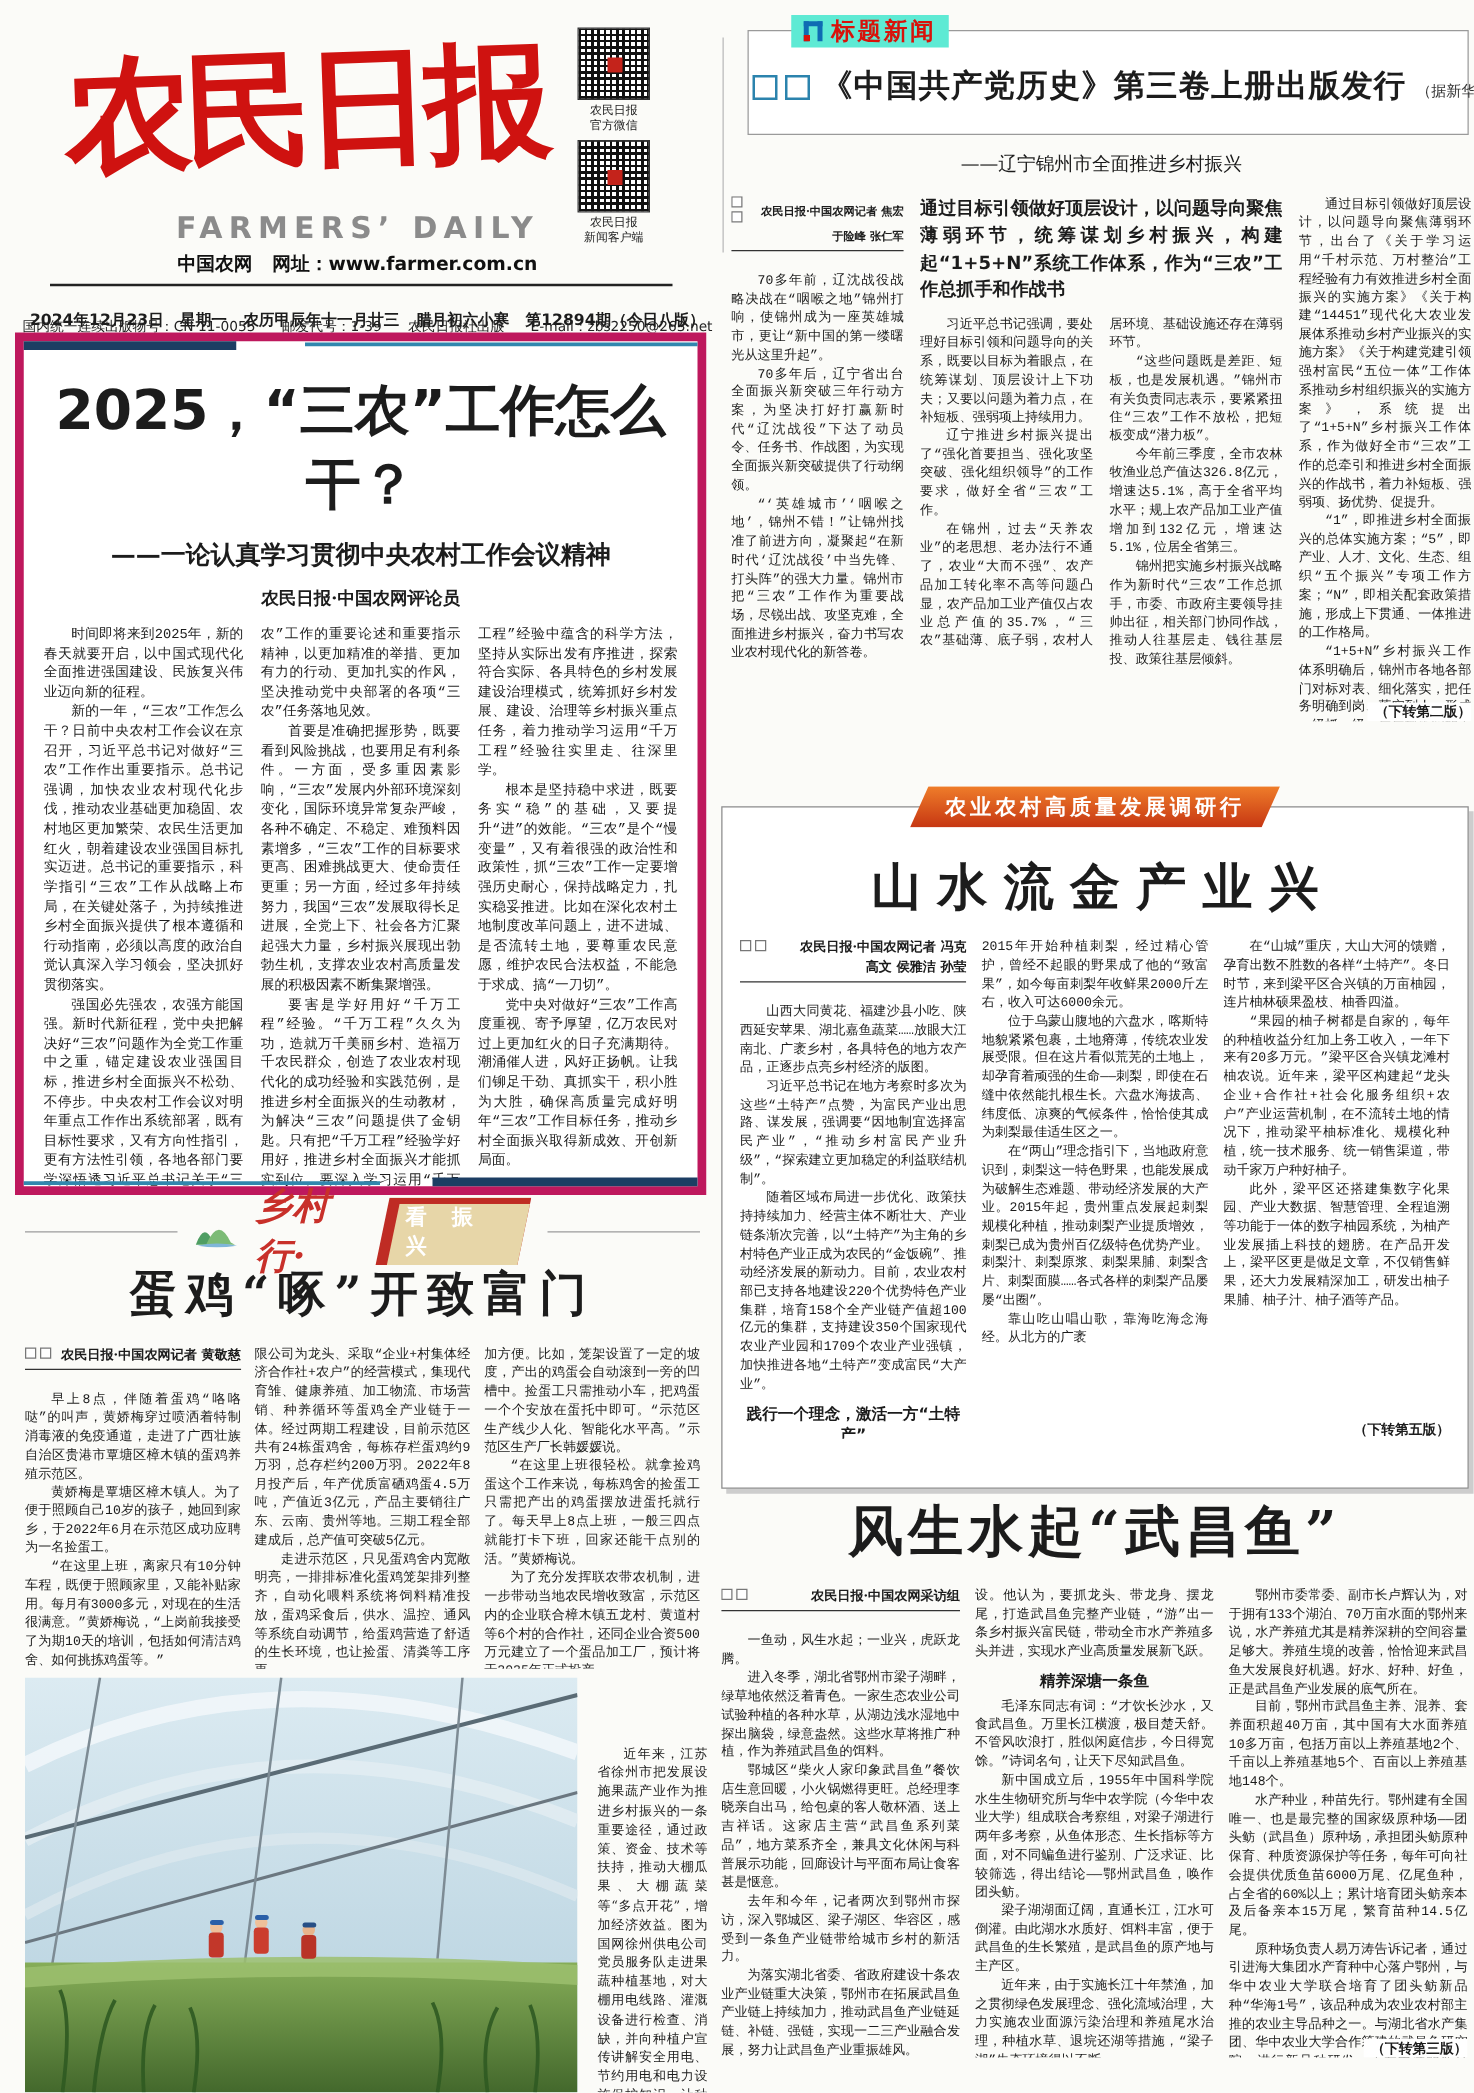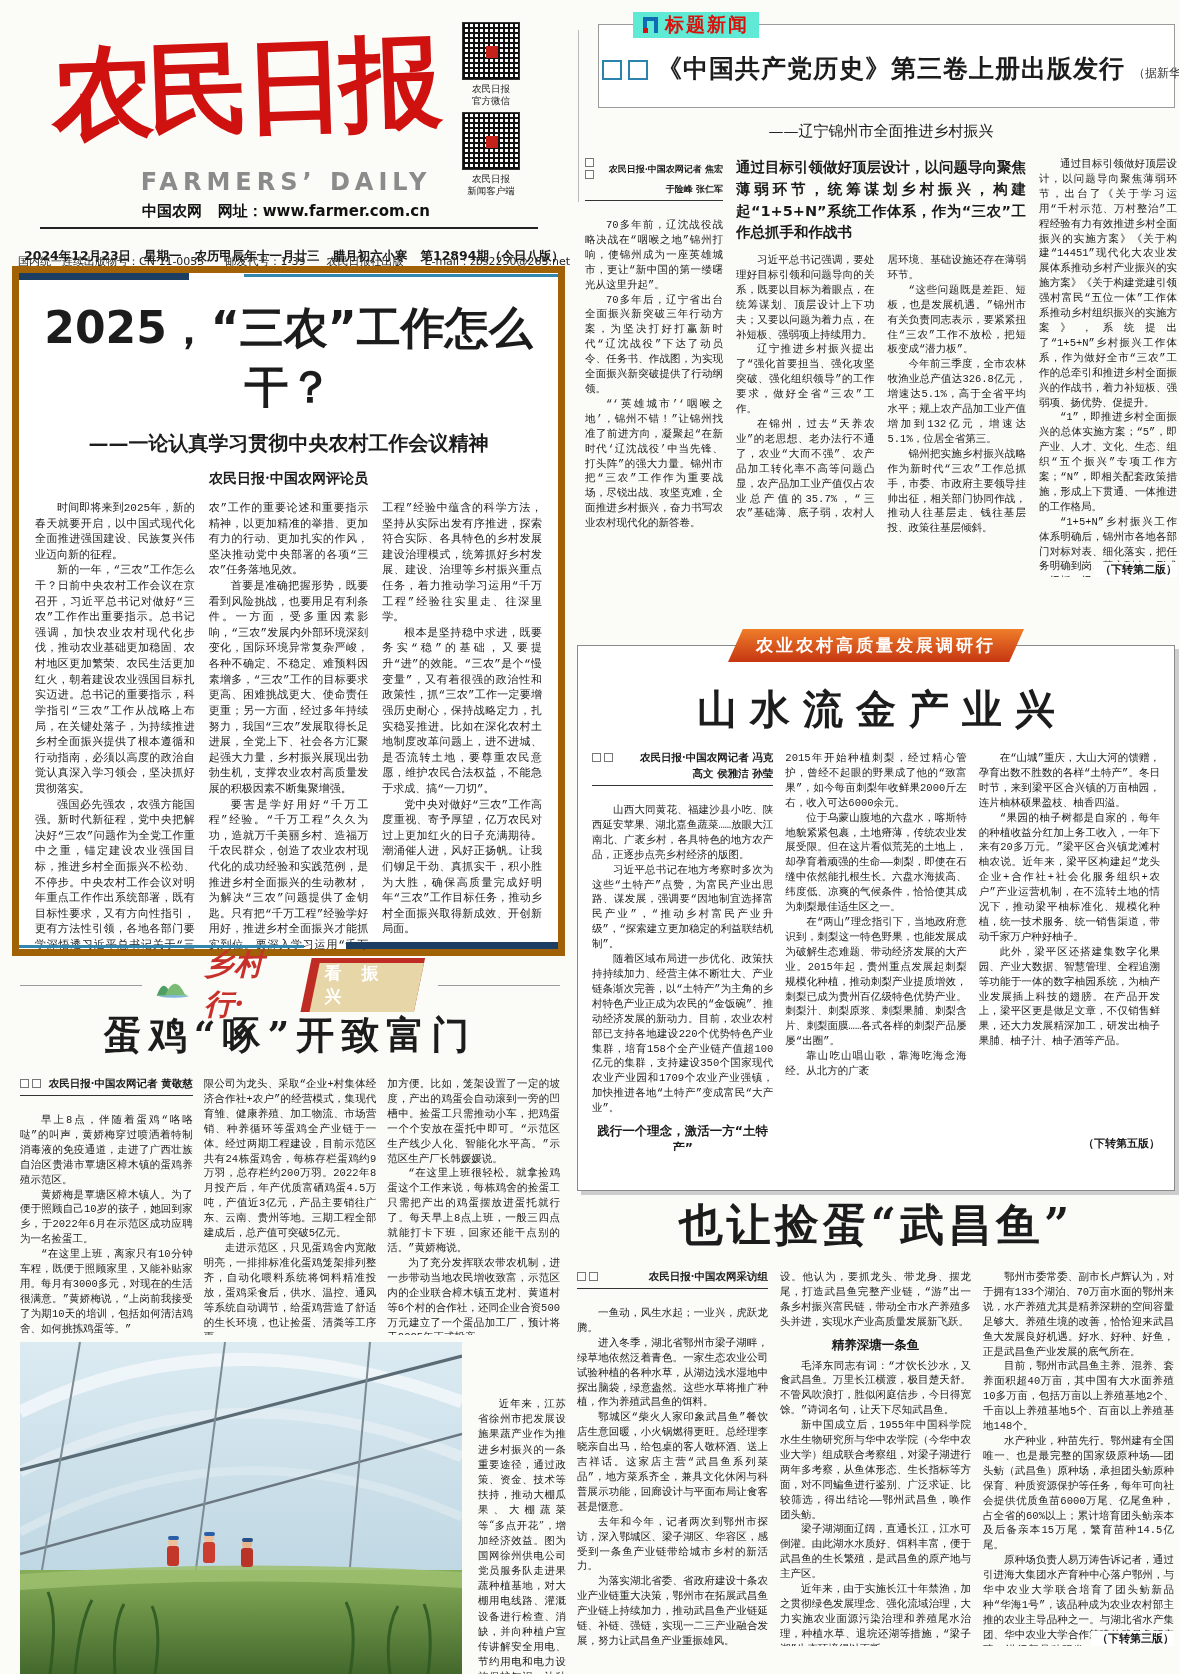--- a/index.html
+++ b/index.html
@@ -58,21 +58,21 @@
   
   #liaoning{position:absolute;left:585px;top:112px;width:592px}
   .ln-title{font:bold 42px "DejaVu Serif",serif;text-align:center;white-space:nowrap}
   .ln-sub{font-size:15px;text-align:center;margin-top:10px}
   .ln-cols{display:flex;gap:13px;margin-top:16px;height:420px;overflow:hidden;font-size:10.5px}
   .ln-c1{width:138px}.ln-mid{width:290px}.ln-c4{width:138px}
   .ln-c1 .b-txt{font-size:9px;white-space:nowrap}
   .ln-intro{font:bold 14.5px "DejaVu Sans",sans-serif;line-height:1.5;text-align:justify;margin-bottom:9px}
   .ln-midcols{column-count:2;column-gap:13px;height:328px;overflow:hidden}
   
-  #redbox{position:absolute;left:12px;top:266px;width:553px;height:690px;border:7px solid #a16207;background:#fff}
+  #redbox{position:absolute;left:12px;top:266px;width:553px;height:690px;border:7px solid #be185d;background:#fff}
   .rb-t1{position:absolute;top:0;left:0;width:170px;height:7px;background:#1c3e63}
   .rb-t2{position:absolute;top:1px;left:225px;right:0;height:3px;background:#3187ae}
   .rb-b1{position:absolute;bottom:1px;left:0;width:285px;height:3px;background:#3187ae}
   .rb-b2{position:absolute;bottom:0;right:0;width:212px;height:7px;background:#1c3e63}
   .rb-title{margin-top:26px;text-align:center;font:bold 44px "DejaVu Sans","Liberation Sans",sans-serif}
   .rb-sub{margin-top:13px;text-align:center;font-weight:600;font-size:20px}
   .rb-byline{margin-top:13px;text-align:center;font-weight:bold;font-size:14px}
   .rb-cols{margin:13px 16px 0;height:462px;column-count:3;column-gap:14px;overflow:hidden;font-size:11px}
   
   #village-banner{position:absolute;left:20px;top:962px;width:540px;height:46px;
@@ -349,21 +349,21 @@
           <p class="para">在“山城”重庆，大山大河的馈赠，孕育出数不胜数的各样“土特产”。冬日时节，来到梁平区合兴镇的万亩柚园，连片柚林硕果盈枝、柚香四溢。</p>
           <p class="para">“果园的柚子树都是自家的，每年的种植收益分红加上务工收入，一年下来有20多万元。”梁平区合兴镇龙滩村柚农说。近年来，梁平区构建起“龙头企业+合作社+社会化服务组织+农户”产业运营机制，在不流转土地的情况下，推动梁平柚标准化、规模化种植，统一技术服务、统一销售渠道，带动千家万户种好柚子。</p>
           <p class="para">此外，梁平区还搭建集数字化果园、产业大数据、智慧管理、全程追溯等功能于一体的数字柚园系统，为柚产业发展插上科技的翅膀。在产品开发上，梁平区更是做足文章，不仅销售鲜果，还大力发展精深加工，研发出柚子果脯、柚子汁、柚子酒等产品。</p>
         </div>
       <div class="turn-note">（下转第五版）</div>
     </div>
   </div>
 </section>
 
 <section id="wuchang">
-  <h1 class="wc-title">也让捡蛋“武昌鱼”</h1>
+  <h1 class="wc-title">风生水起“武昌鱼”</h1>
   <div class="wc-cols">
     <div class="col wcol">
       <div class="byline">
         <div class="b-row">
           <span class="sqs"><span class="sq s"></span><span class="sq s"></span></span>
           <span>农民日报·中国农网采访组</span>
         </div>
       </div>
       <div>
           <p class="para">一鱼动，风生水起；一业兴，虎跃龙腾。</p>

